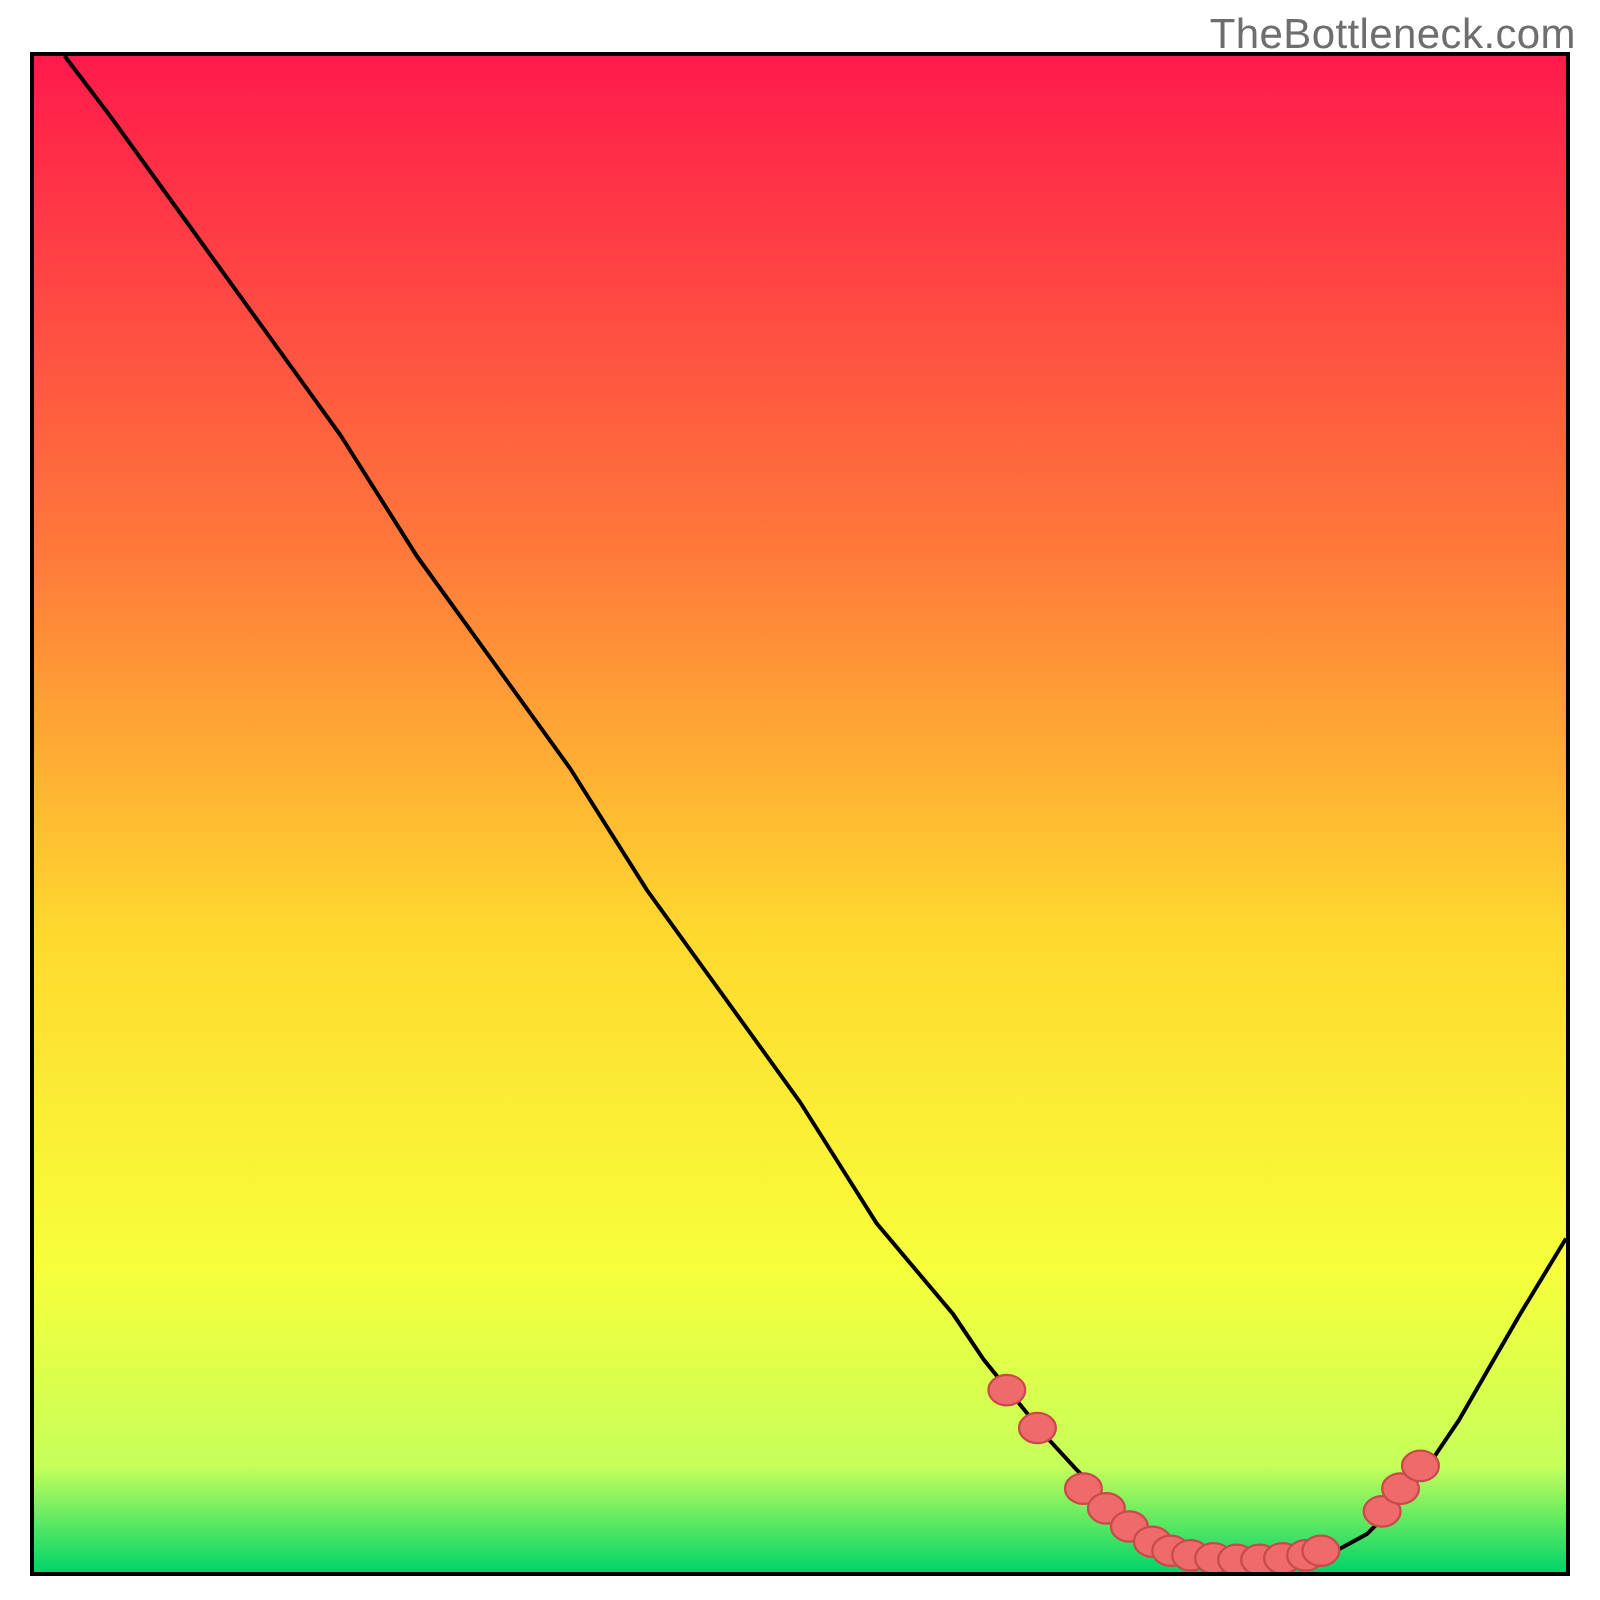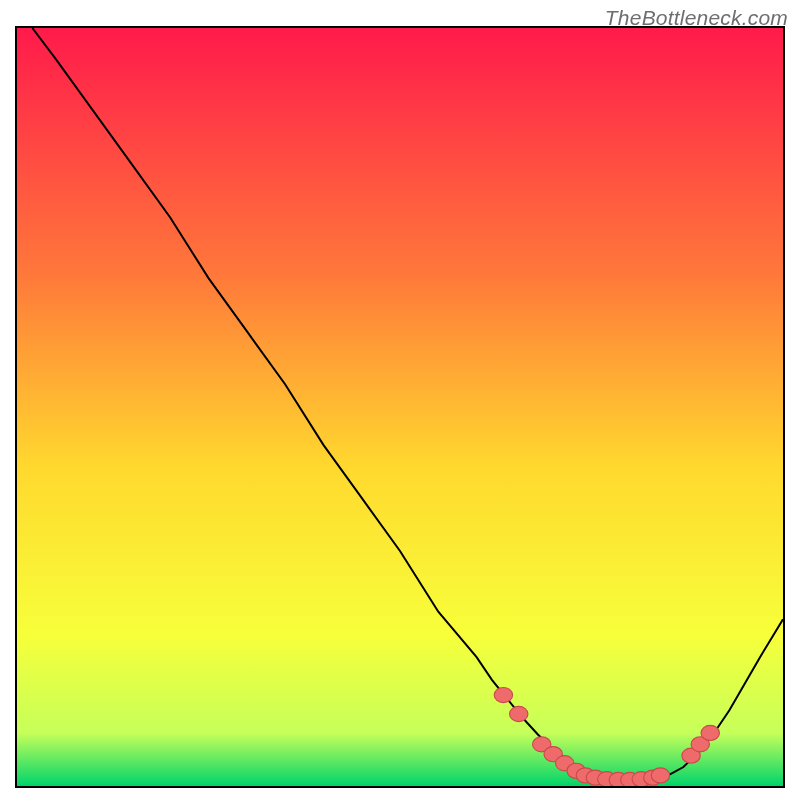--- a/index.html
+++ b/index.html
@@ -8,21 +8,20 @@
     width: 800px;
     height: 800px;
     background: #ffffff;
     font-family: Arial, Helvetica, sans-serif;
     overflow: hidden;
   }
   .stage {
     position: relative;
     width: 800px;
     height: 800px;
-    font-style: italic;
   }
   .watermark {
     position: absolute;
     top: 6px;
     right: 12px;
     font-size: 21px;
     font-weight: 400;
     color: #6e6e6e;
     letter-spacing: 0.2px;
     user-select: none;

